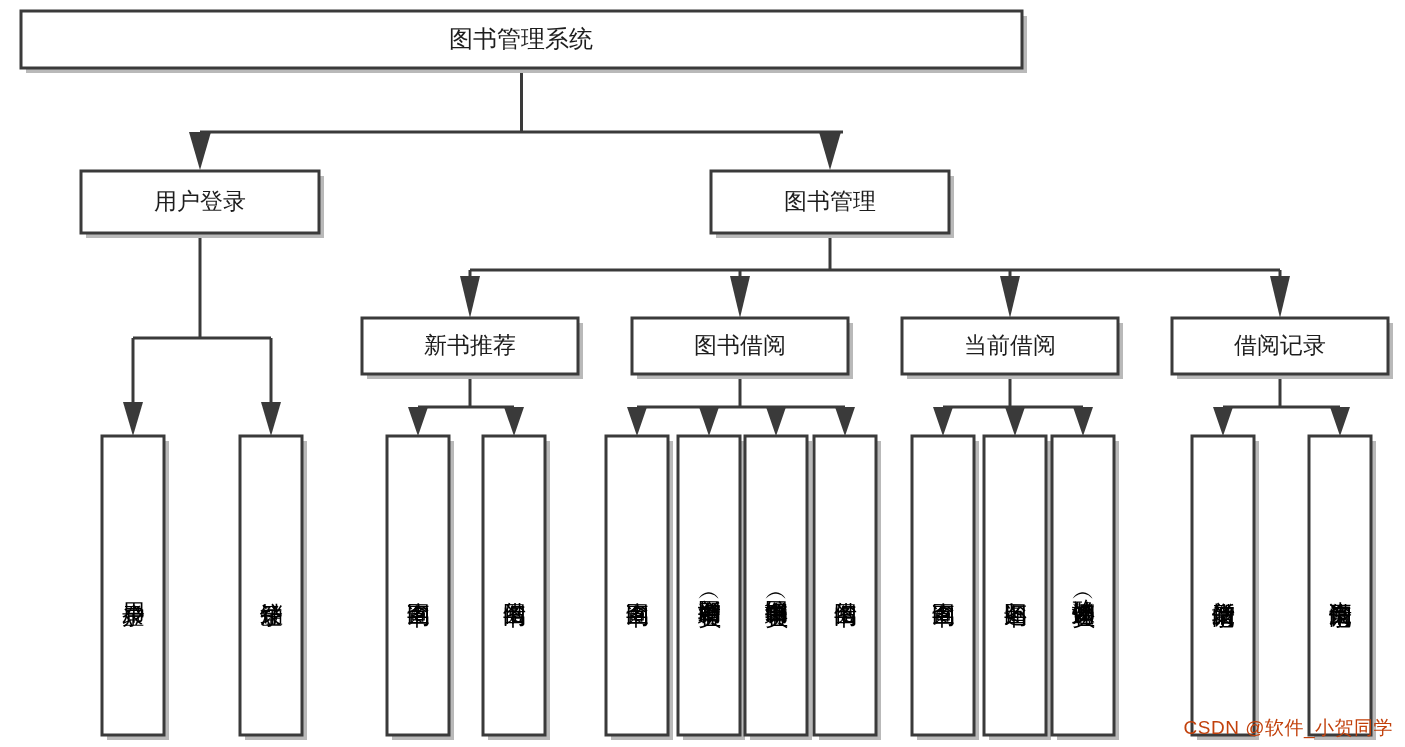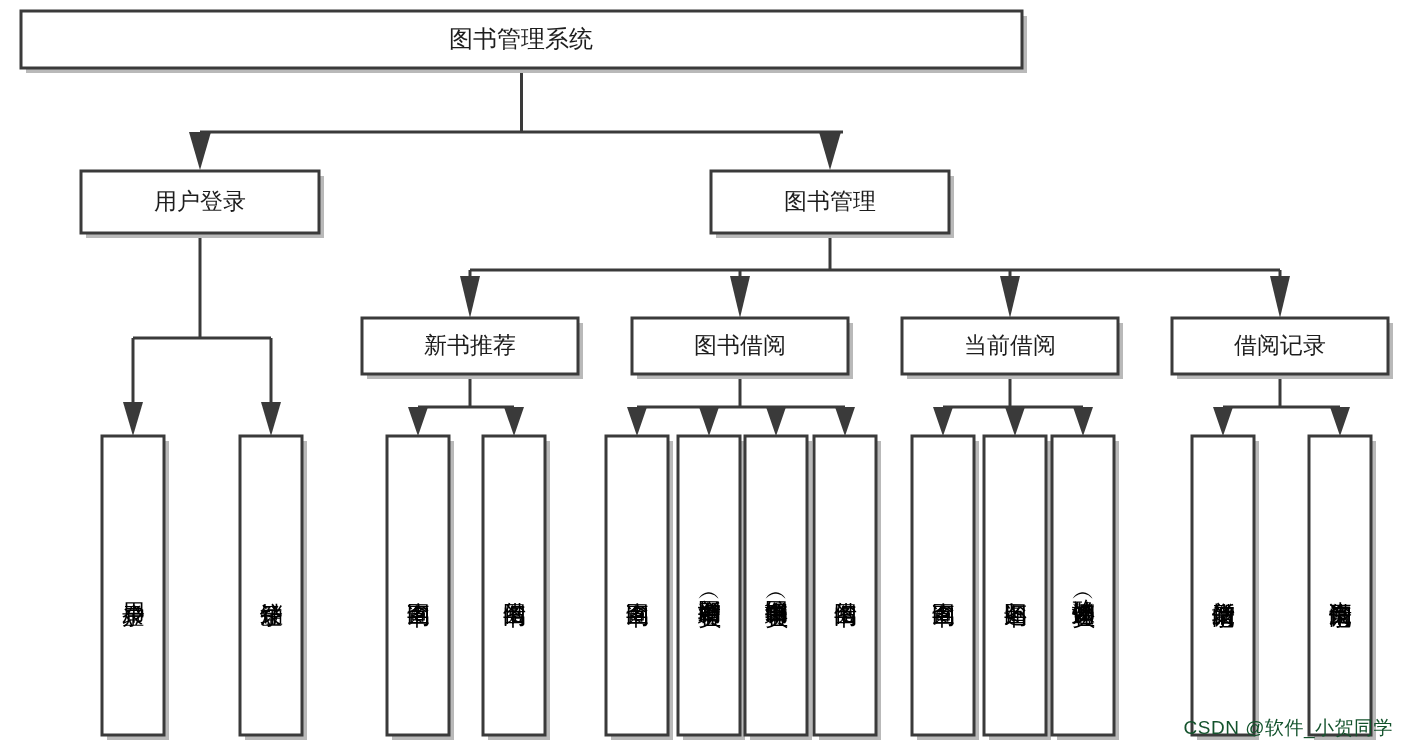--- a/index.html
+++ b/index.html
@@ -76,21 +76,21 @@
     display: flex;
     align-items: center;
     justify-content: center;
   }
   .watermark {
     position: absolute;
     right: 8px;
     bottom: 6px;
     font-family: "Liberation Sans", "DejaVu Sans", sans-serif;
     font-size: 19px;
-    color: #14532d;
+    color: #c2410c;
     letter-spacing: 0.5px;
     user-select: none;
     pointer-events: none;
   }
 </style>
 </head>
 <body>
 
 <div id="diagram-root">
   <svg class="diagram" viewBox="0 0 1405 747" xmlns="http://www.w3.org/2000/svg">

